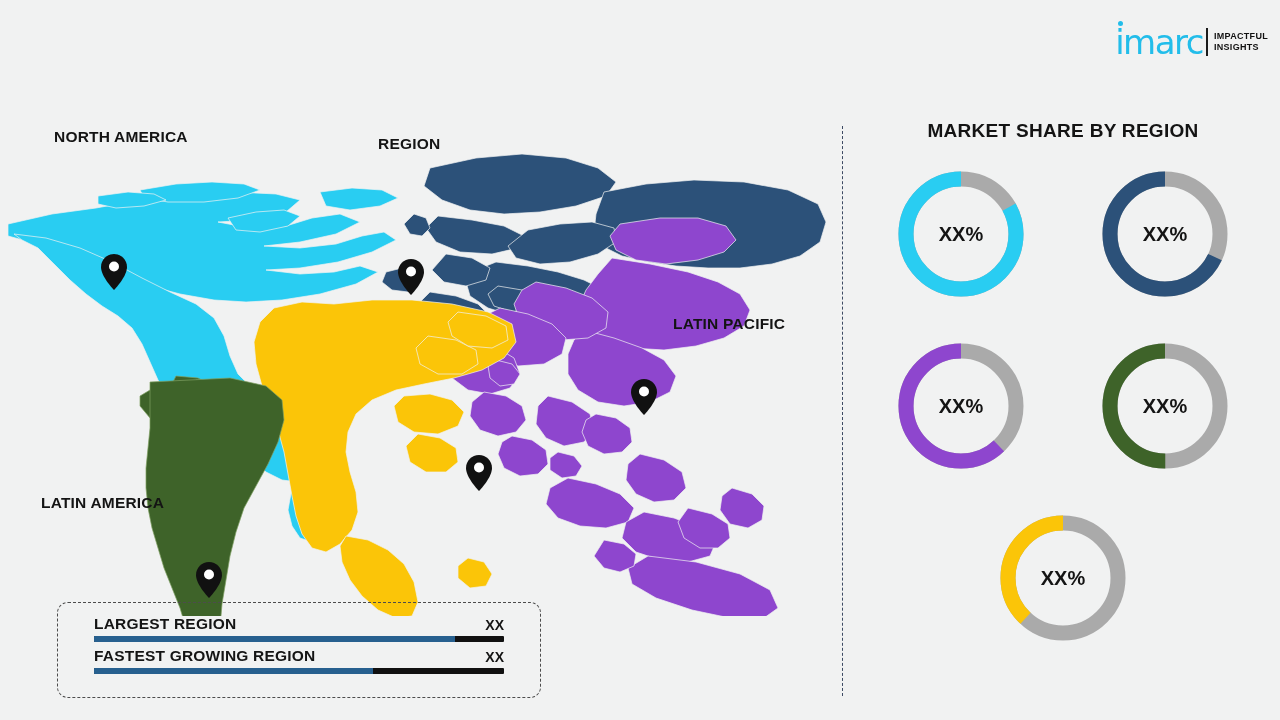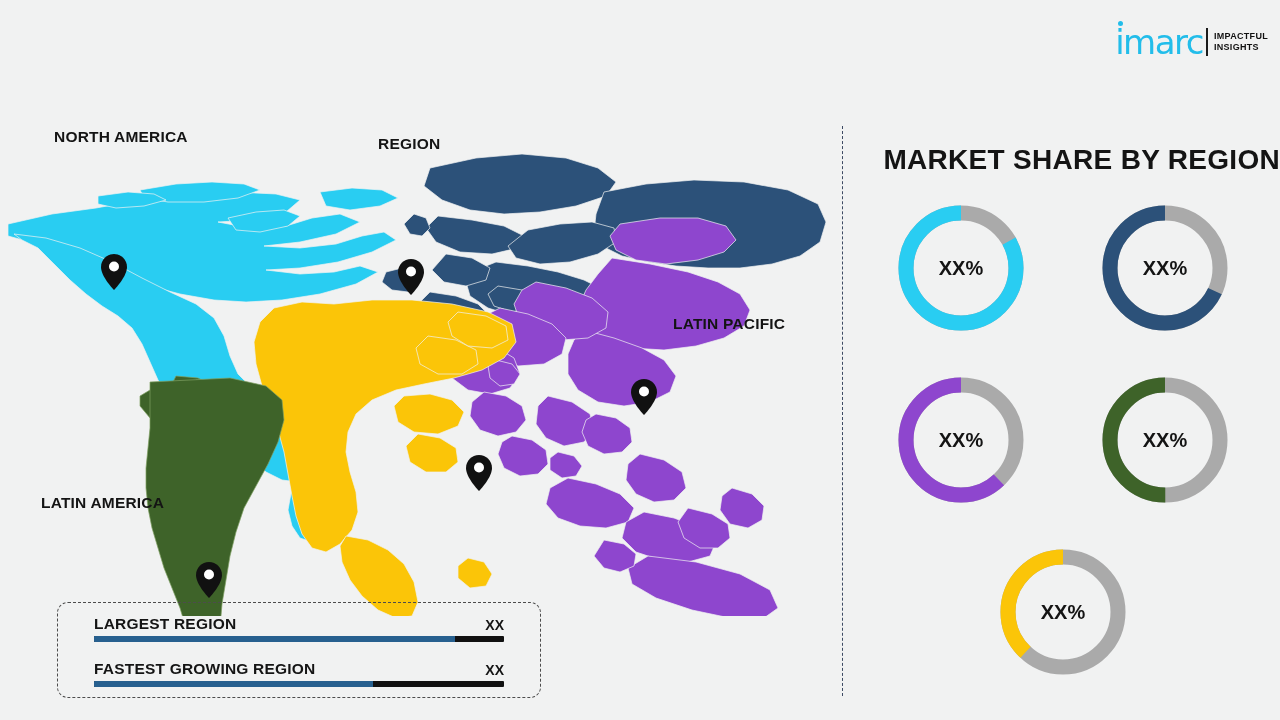--- a/index.html
+++ b/index.html
@@ -140,21 +140,21 @@
   .legend-box {
     position: absolute;
     left: 57px;
     top: 602px;
     width: 484px;
     height: 96px;
     border: 1.5px dashed #4c4c4c;
     border-radius: 11px;
     padding: 12px 36px 0 36px;
   }
-  .legend-row { position: relative; margin-bottom: 18px; }
+  .legend-row { position: relative; margin-bottom: 5px; }
   .legend-row .row-head {
     display: flex;
     align-items: flex-end;
     justify-content: space-between;
     margin-bottom: 3px;
   }
   .legend-row .row-label {
     font-size: 15.5px;
     font-weight: bold;
     color: #141414;
@@ -181,26 +181,26 @@
 
   
   .right-panel {
     position: absolute;
     left: 846px;
     top: 120px;
     width: 434px;
     height: 580px;
   }
   .panel-heading {
-    text-align: right;
-    font-size: 28px;
+    text-align: center;
+    font-size: 19px;
     font-weight: bold;
     color: #141414;
     letter-spacing: 0.3px;
-    margin-top: 24px;
+    margin-top: 0;
   }
   .donut-grid {
     position: relative;
     margin-top: 22px;
     width: 434px;
   }
   .donut-row {
     display: flex;
     justify-content: center;
     gap: 64px;

